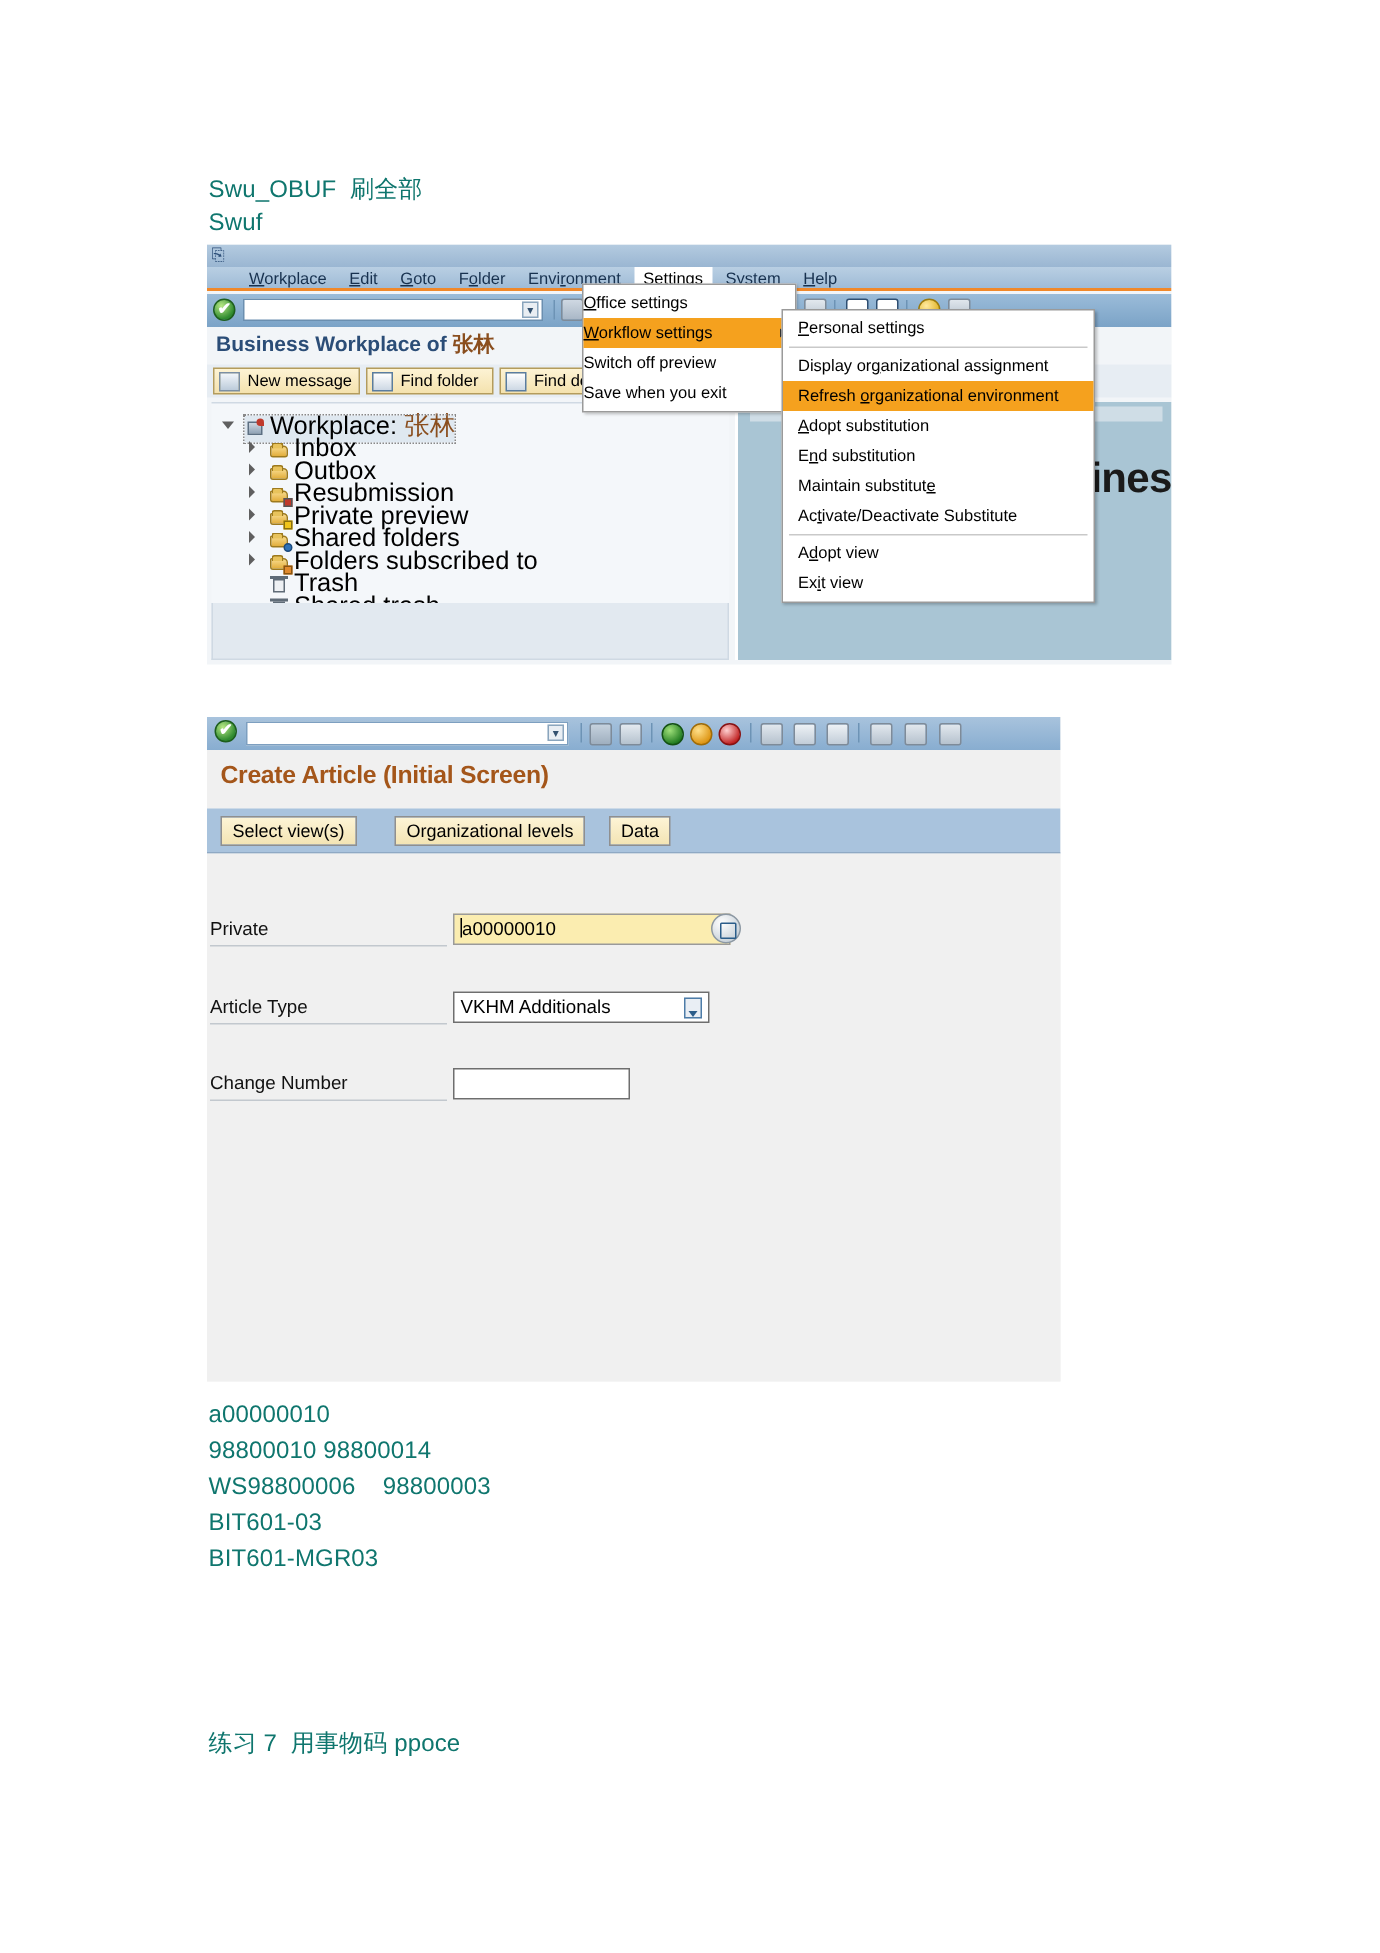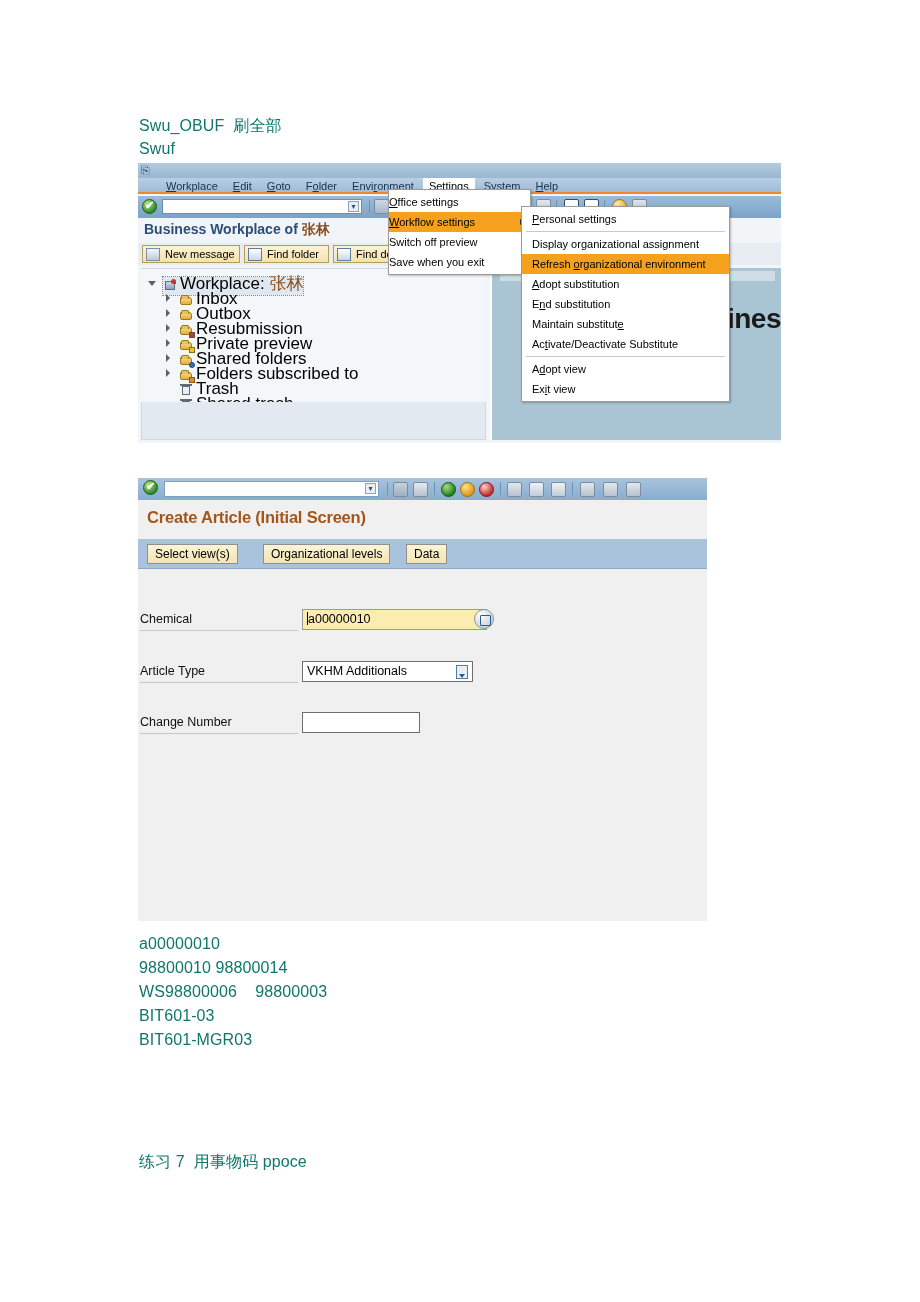--- a/index.html
+++ b/index.html
@@ -513,21 +513,21 @@
 
   <div class="w2-tabbar">
     <div class="tabbtn" style="left:9px;">Select view(s)</div>
     <div class="tabbtn" style="left:125px;">Organizational levels</div>
     <div class="tabbtn" style="left:268px;">Data</div>
   </div>
 
   <div class="w2-body">
 
     <div class="frow" style="left:2px; top:40px; width:350px;">
-      <div class="flabel">Chemical</div>
+      <div class="flabel">Private</div>
       <div class="flabel-underline" style="width:158px;"></div>
       <div class="finput yellow" style="left:162px; width:185px;"><span class="caret"></span><span>a00000010</span></div>
       <div class="srchhelp" style="left:334px; top:0px;"></div>
     </div>
 
 
     <div class="frow" style="left:2px; top:92px; width:350px;">
       <div class="flabel">Article Type</div>
       <div class="flabel-underline" style="width:158px;"></div>
       <div class="finput" style="left:162px; width:171px;"><span>VKHM Additionals</span>

